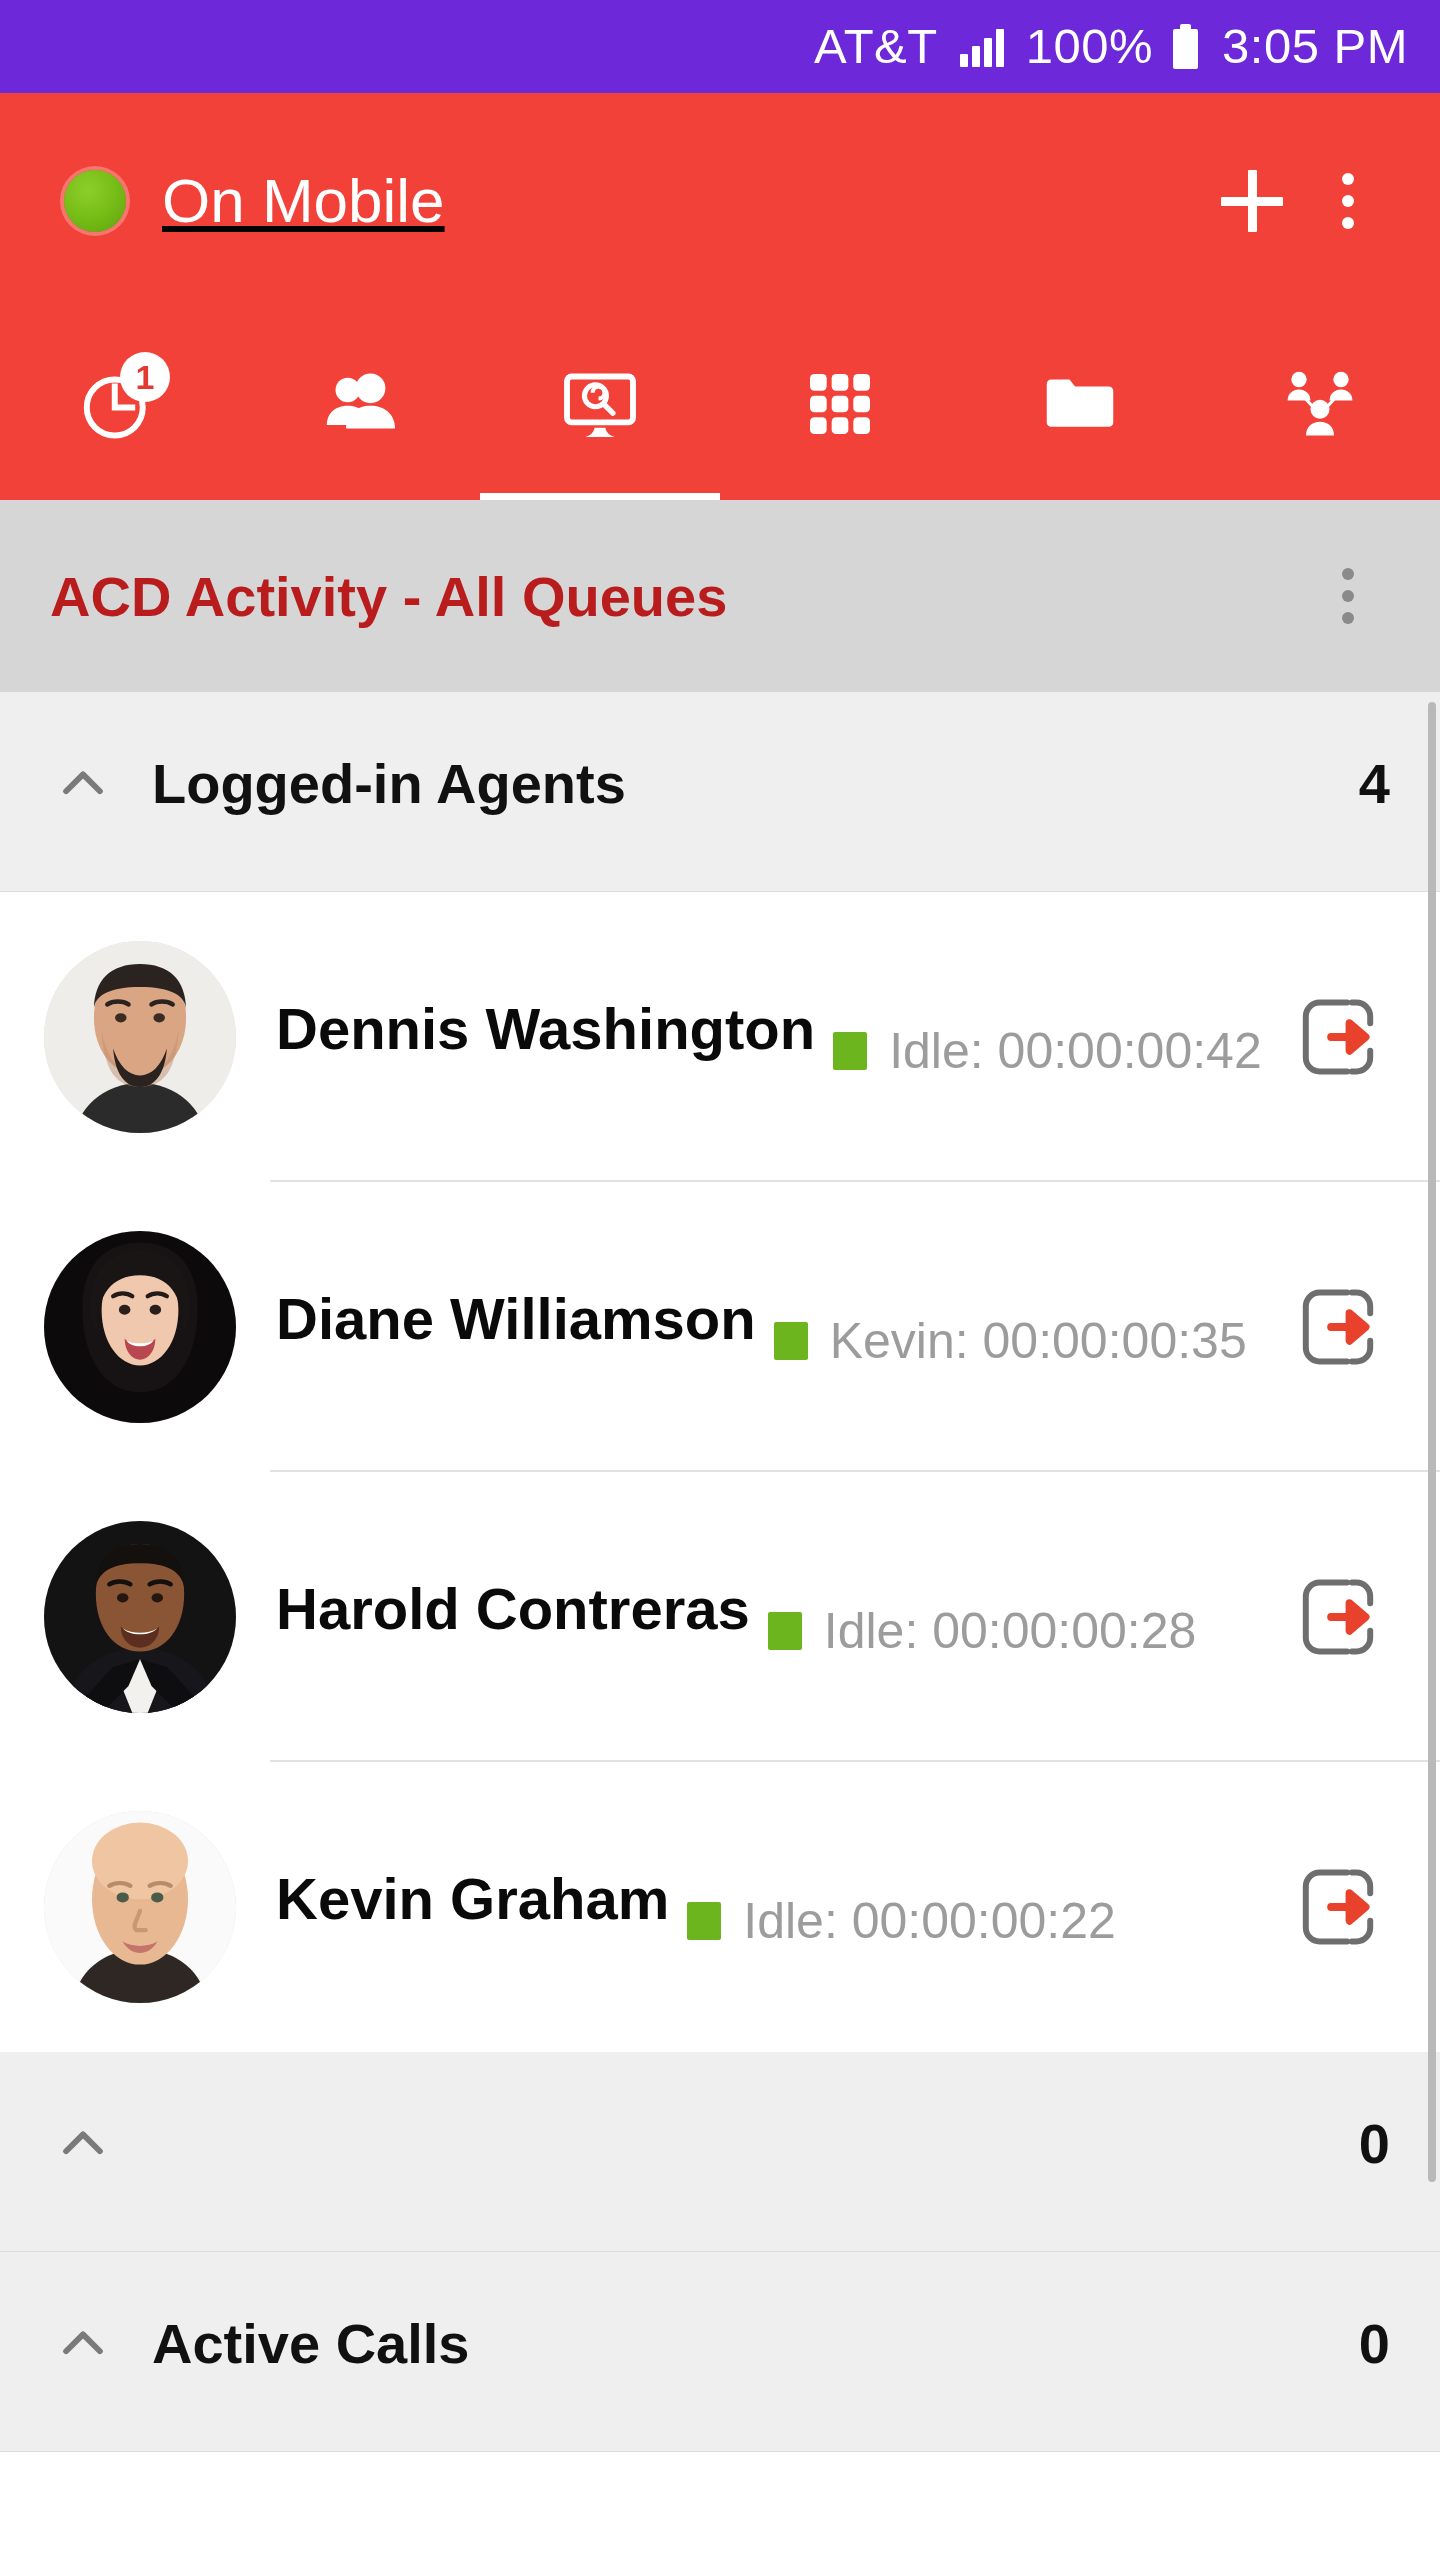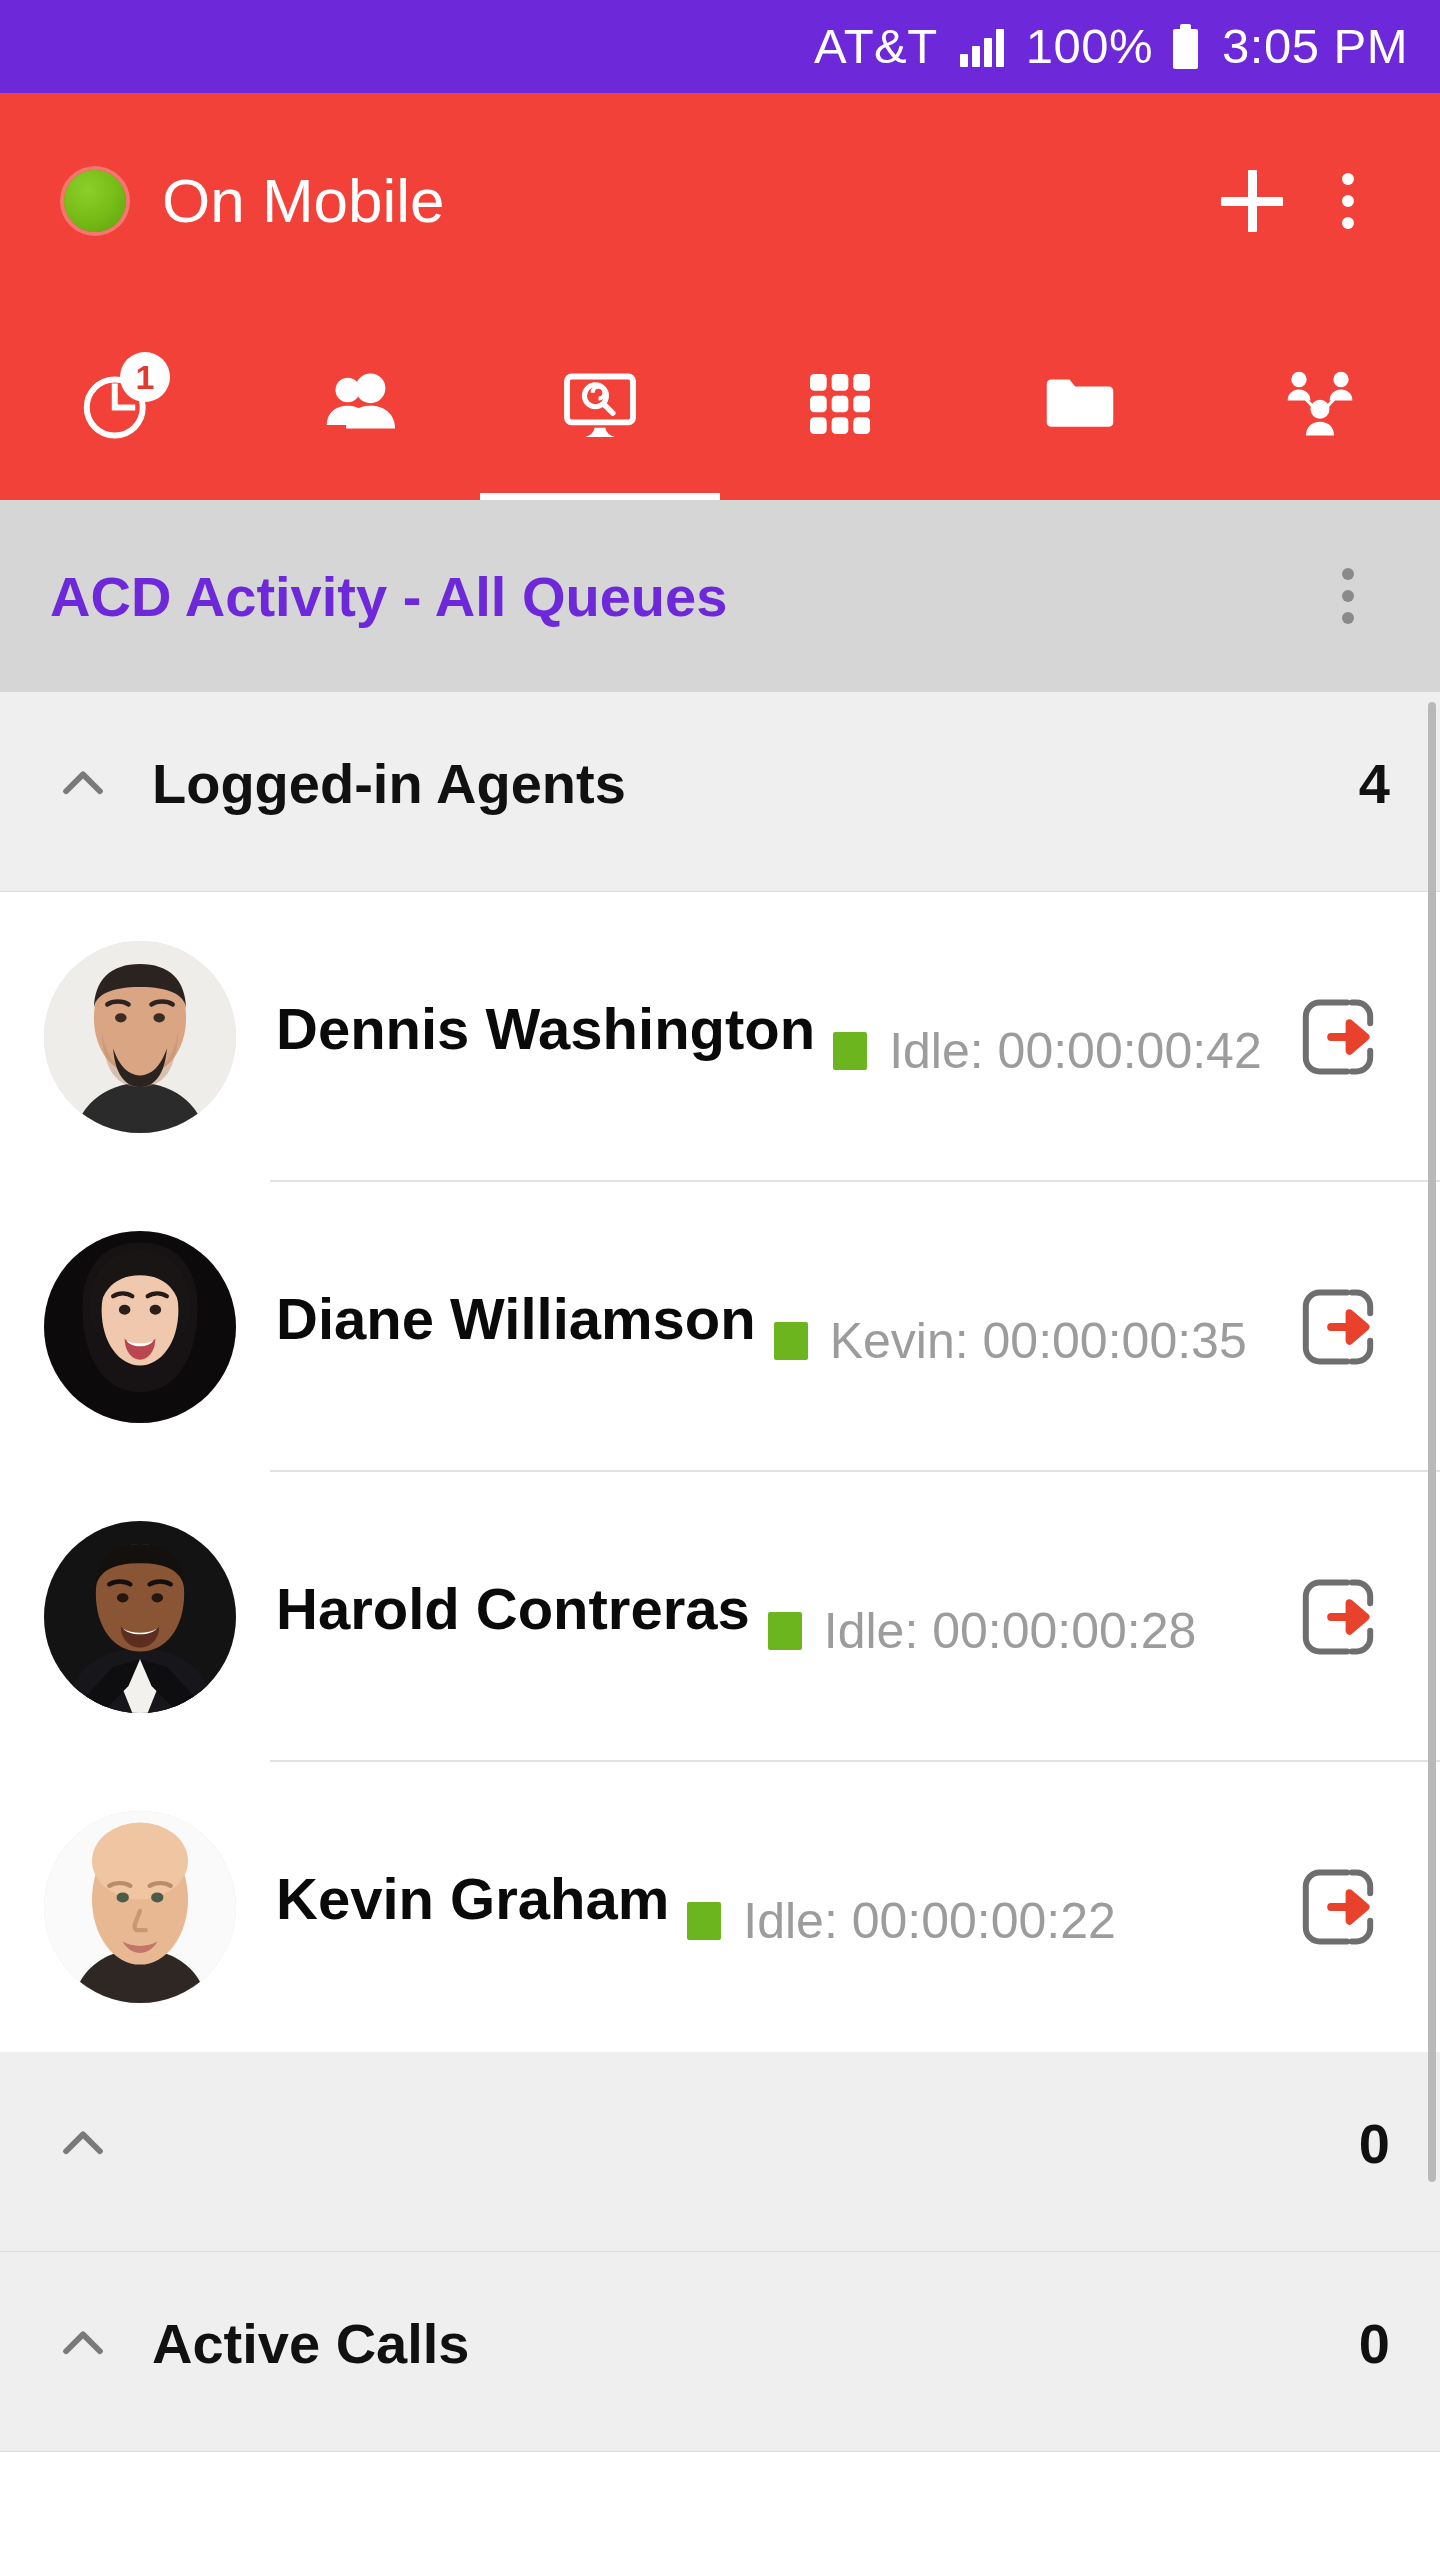--- a/index.html
+++ b/index.html
@@ -24,21 +24,21 @@
   .sb-signal i:nth-child(2){ height:21px; }
   .sb-signal i:nth-child(3){ height:29px; }
   .sb-signal i:nth-child(4){ height:38px; }
   .sb-batt { width:25px; height:45px; position:relative; margin:0 6px 0 2px; }
   .sb-batt .body { position:absolute; top:5px; left:0; width:25px; height:40px; background:#ffffff; border-radius:2px; }
   .sb-batt .cap  { position:absolute; top:0; left:7px; width:11px; height:6px; background:#ffffff; border-radius:2px 2px 0 0; }
 
   
   .appbar {
     height:215px; background:#F24138;
-    display:flex; align-items:center; padding:0 44px 0 64px; flex:0 0 auto;
+    display:flex; align-items:center; padding:0 44px 0 64px; flex:0 0 auto;text-decoration:underline;
   }
   .status-dot {
     width:62px; height:62px; border-radius:50%;
     background:radial-gradient(circle at 38% 32%, #8CCF2C 0%, #79BF18 45%, #5FA30C 100%);
     box-shadow:0 0 0 4px rgba(255,255,255,0.28);
     flex:0 0 auto;
   }
   .status-label {
     color:#ffffff; font-size:62px; font-weight:400; margin-left:36px;
     white-space:nowrap; line-height:1;
@@ -69,21 +69,21 @@
     min-width:50px; height:50px; padding:0 6px;
     background:#ffffff; color:#E23A31; border-radius:50%;
     font-size:34px; font-weight:700; line-height:50px; text-align:center;
   }
 
   
   .panel-title {
     height:192px; background:#D6D6D6;
     display:flex; align-items:center; padding:0 44px 0 50px; flex:0 0 auto;
   }
-  .panel-title .txt { font-size:56px; font-weight:700; color:#6d28d9; white-space:nowrap; }
+  .panel-title .txt { font-size:56px; font-weight:700; color:#b91c1c; white-space:nowrap; }
   .panel-title .sp { flex:1 1 auto; }
   .kebab-dark span { background:#8A8A8A; }
 
   
   .content { flex:1 1 auto; background:#ffffff; overflow:hidden; position:relative; }
 
   .section-head {
     height:200px; background:#EFEFEF;
     display:flex; align-items:center; padding:0 50px 16px 52px;
     border-bottom:1px solid #DCDCDC;

